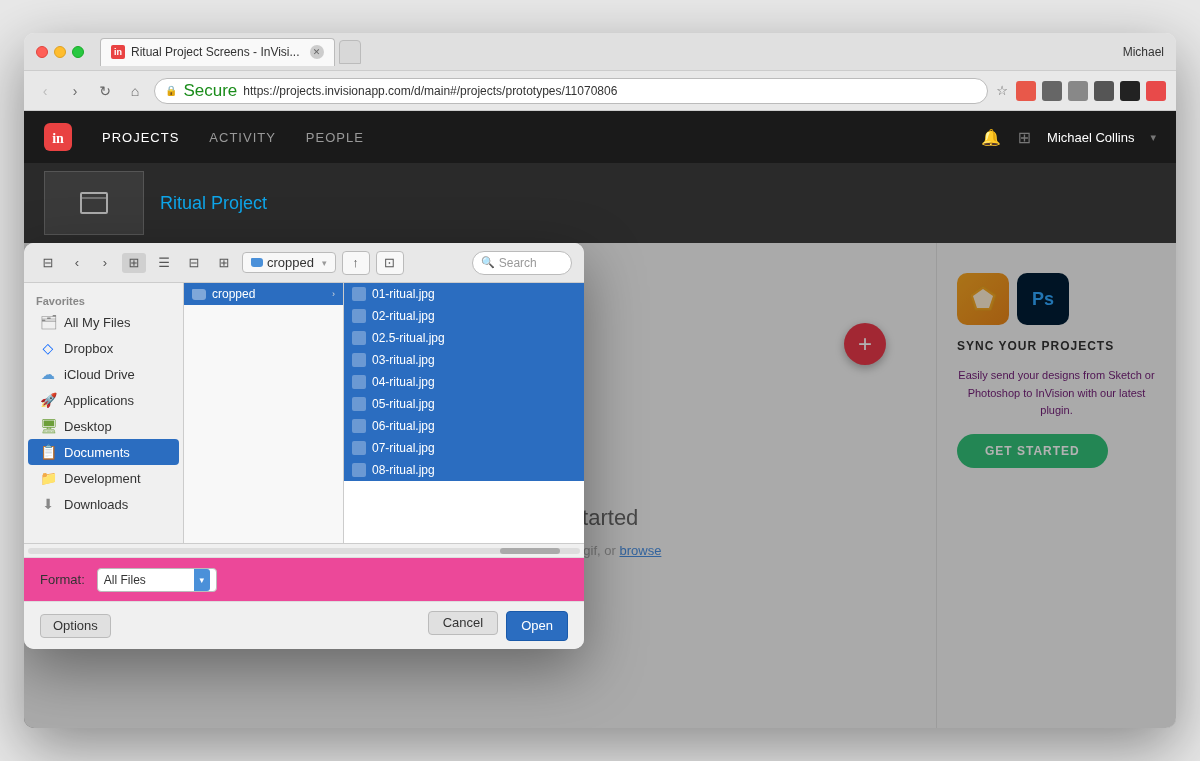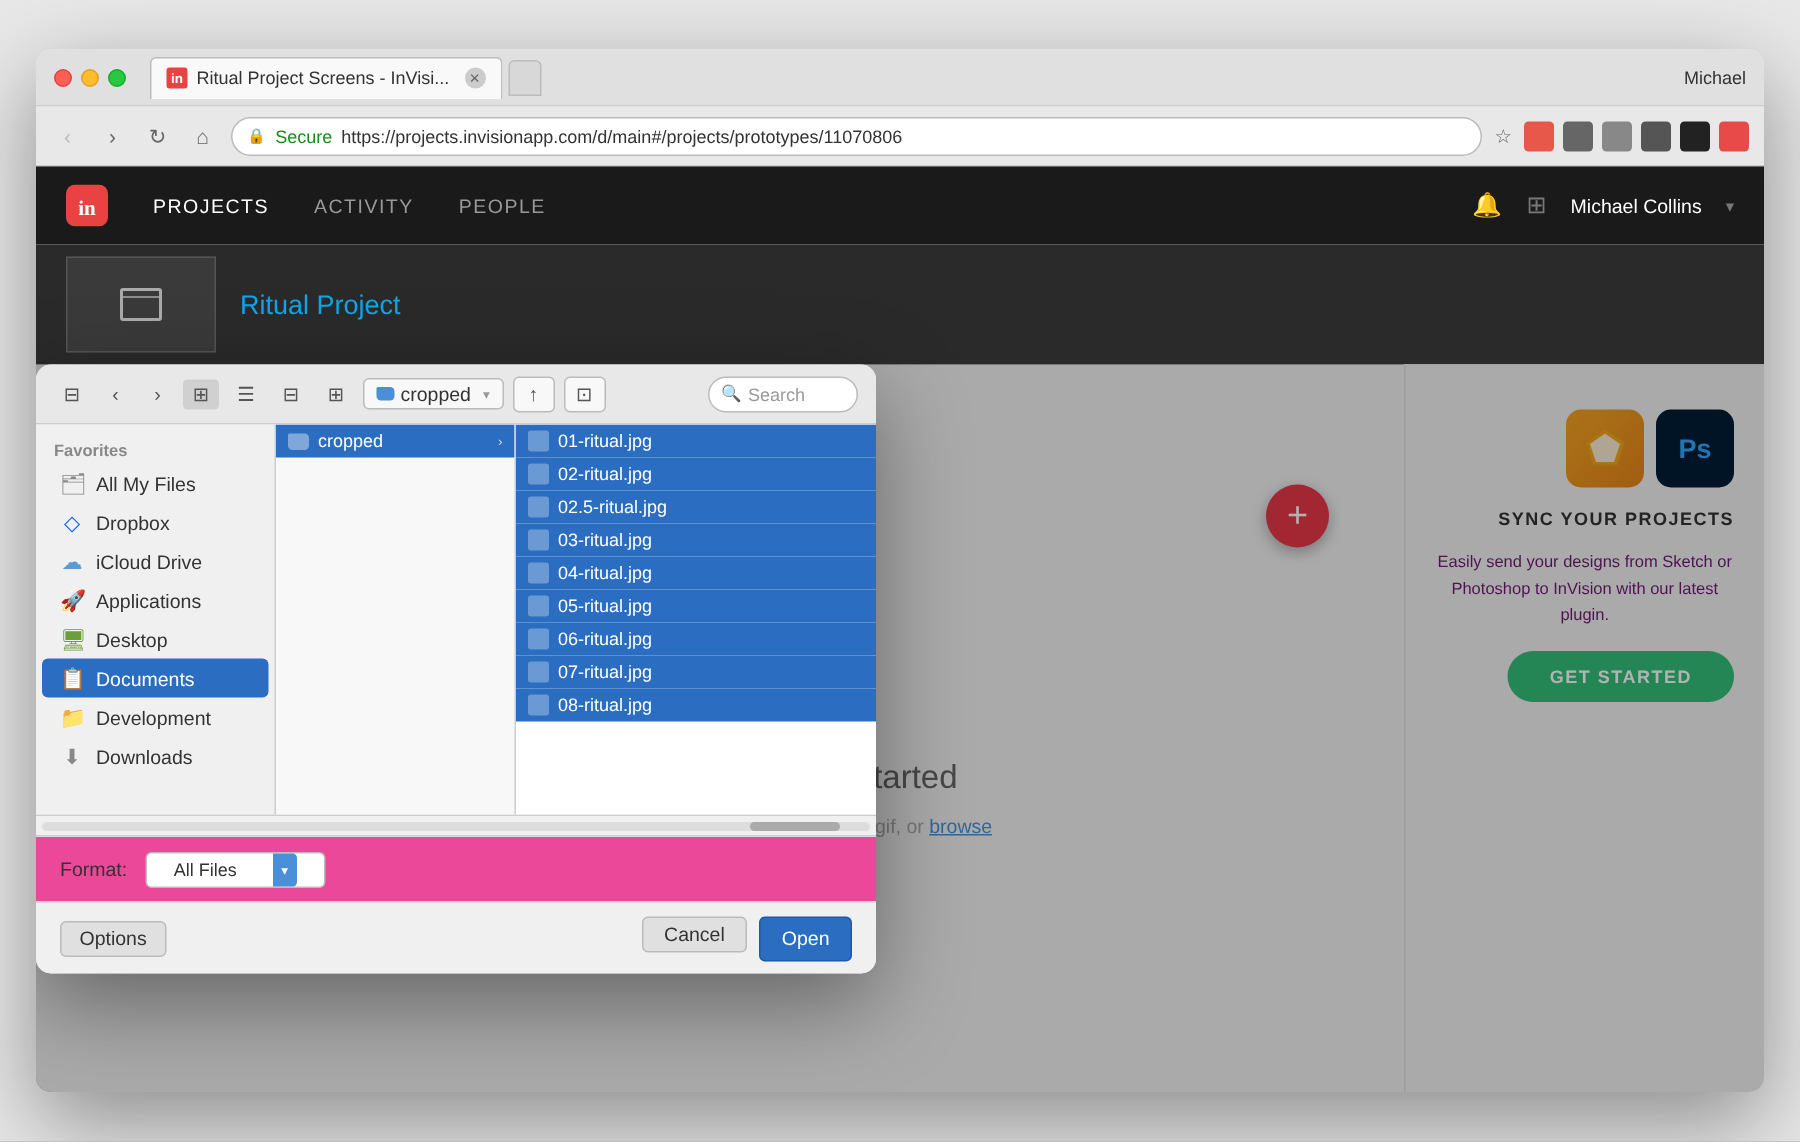--- a/index.html
+++ b/index.html
@@ -154,21 +154,21 @@
       padding: 0 10px;
       gap: 6px;
     }
 
     .secure-icon {
       font-size: 10px;
       color: #1a8c1a;
     }
 
     .secure-text {
-      font-size: 12px;
+      font-size: 17px;
       color: #1a8c1a;
       font-weight: 500;
     }
 
     .url-text {
       font-size: 12px;
       color: #333;
       flex: 1;
     }
 
@@ -513,21 +513,21 @@
       font-size: 13px;
       color: #333;
       font-weight: 500;
     }
 
     .fp-format-select {
       height: 24px;
       background: white;
       border: 1px solid #bbb;
       border-radius: 4px;
-      padding: 0 18px;
+      padding: 0 6px;
       font-size: 12px;
       color: #333;
       display: flex;
       align-items: center;
       gap: 4px;
       min-width: 120px;
     }
 
     .fp-select-arrow {
       margin-left: auto;
@@ -699,21 +699,21 @@
               <line x1="10" y1="22" x2="26" y2="22" stroke="#aaa" stroke-width="2"></line>
             </svg>
           </div>
           <div style="font-size:22px; color:#666; font-weight:300;">Add some screens to get started</div>
           <div style="font-size:13px; color:#aaa;">
             <span>Drag and drop any .sketch, .psd, .pdf, .png, .jpg, .gif, or</span>
             <span style="color:#4a90e2; text-decoration:underline; cursor:pointer;">browse</span>
           </div>
         </div>
 
-        <div style="width:240px; background:#f4f4f4; border-left:1px solid #e0e0e0; display:flex; flex-direction:column; align-items:flex-end; padding:30px 20px; gap:14px;">
+        <div style="width:240px; background:#f4f4f4; border-left:1px solid #e0e0e0; display:flex; flex-direction:column; align-items:flex-start; padding:30px 20px; gap:14px;">
           <div class="plugin-icons">
             <div class="sketch-icon">
               <svg width="30" height="30" viewBox="0 0 30 30">
                 <polygon points="15,2 28,11 23,26 7,26 2,11" fill="#f5a623" stroke="#e8a020" stroke-width="1"></polygon>
                 <polygon points="15,5 25,12 21,24 9,24 5,12" fill="white" opacity="0.8"></polygon>
               </svg>
             </div>
             <div class="ps-icon">Ps</div>
           </div>
           <div style="font-size:12px; font-weight:700; color:#333; text-transform:uppercase; letter-spacing:1px; text-align:center;">SYNC YOUR PROJECTS</div>

